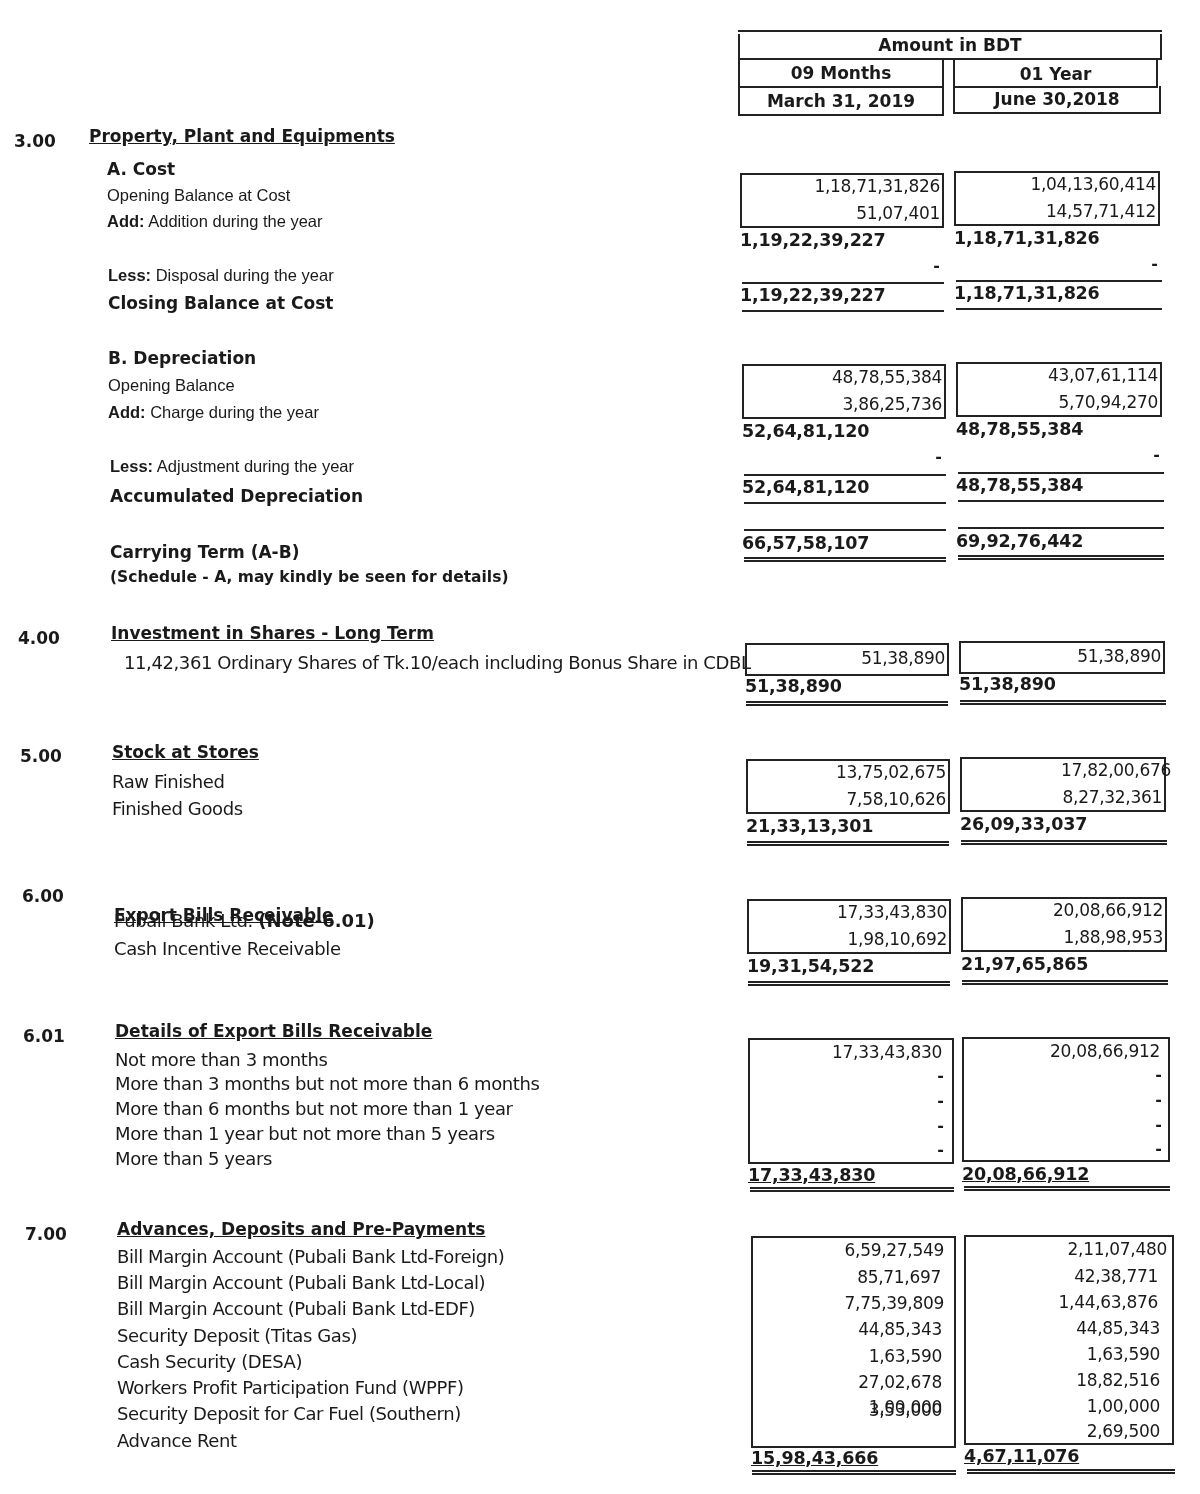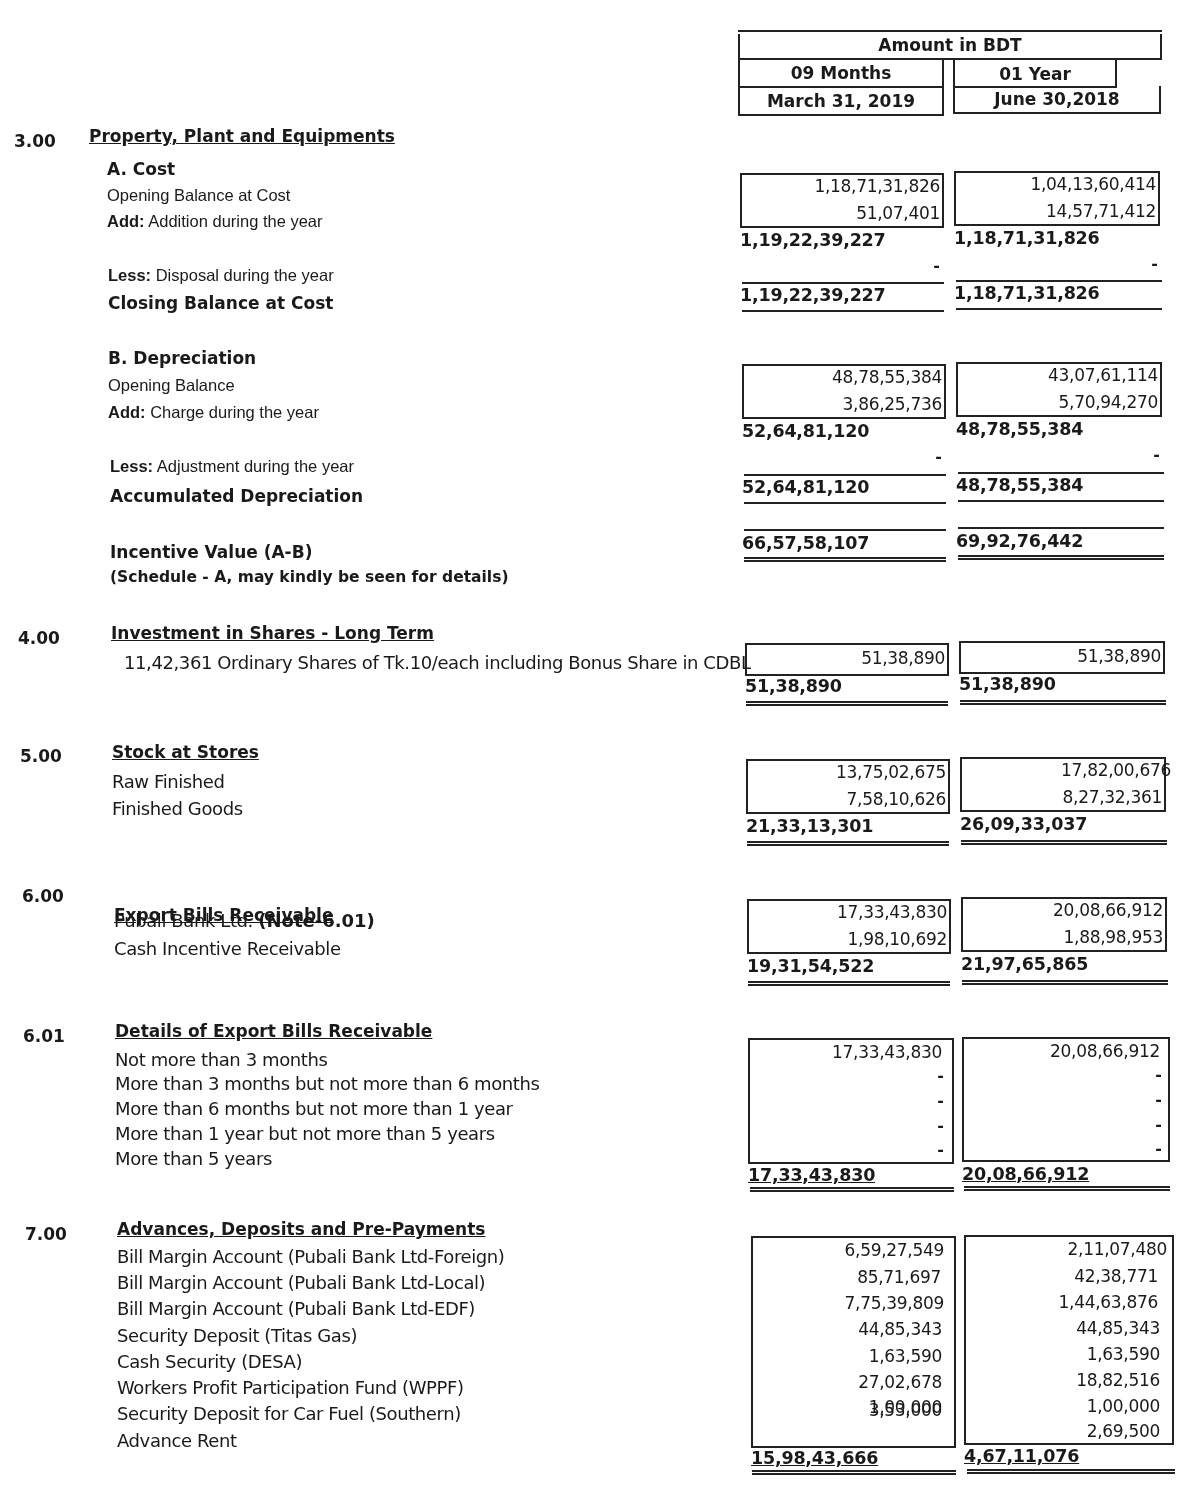--- a/index.html
+++ b/index.html
@@ -30,21 +30,21 @@
 </head>
 <body>
 
 <div class="abs hdr-top-line" style="left:738px;top:30px;width:424px;"></div>
 <div class="abs hdr-box" style="left:738px;top:34px;width:424px;height:26px;line-height:22px;border-top:none;">
   <span>Amount in BDT</span>
 </div>
 <div class="abs hdr-box" style="left:738px;top:60px;width:206px;height:28px;line-height:26px;border-top:none;">
   <span>09 Months</span>
 </div>
-<div class="abs hdr-box" style="left:953px;top:58px;width:164px;height:30px;line-height:28px;">
+<div class="abs hdr-box" style="left:953px;top:58px;width:205px;height:30px;line-height:28px;">
   <span>01 Year</span>
 </div>
 <div class="abs hdr-box" style="left:738px;top:88px;width:206px;height:28px;line-height:26px;border-top:none;">
   <span>March 31, 2019</span>
 </div>
 <div class="abs hdr-box" style="left:953px;top:86px;width:208px;height:28px;line-height:26px;border-top:none;">
   <span>June 30,2018</span>
 </div>
 
 <div class="abs num-label" style="left:14px;top:131px;">3.00</div>
@@ -101,21 +101,21 @@
 <div class="abs rule" style="left:744px;top:474px;width:202px;"></div>
 <div class="abs rule" style="left:958px;top:472px;width:206px;"></div>
 <div class="abs bold-label" style="left:110px;top:486px;">Accumulated Depreciation</div>
 <div class="abs vtotal" style="left:742px;width:200px;top:477px;">52,64,81,120</div>
 <div class="abs vtotal" style="left:956px;width:204px;top:475px;">48,78,55,384</div>
 <div class="abs rule" style="left:744px;top:502px;width:202px;"></div>
 <div class="abs rule" style="left:958px;top:500px;width:206px;"></div>
 
 <div class="abs rule" style="left:744px;top:529px;width:202px;"></div>
 <div class="abs rule" style="left:958px;top:527px;width:206px;"></div>
-<div class="abs bold-label" style="left:110px;top:542px;">Incentive Value (A-B)</div>
+<div class="abs bold-label" style="left:110px;top:542px;">Carrying Term (A-B)</div>
 <div class="abs note-label" style="left:110px;top:568px;">(Schedule - A, may kindly be seen for details)</div>
 <div class="abs vtotal" style="left:742px;width:200px;top:533px;">66,57,58,107</div>
 <div class="abs vtotal" style="left:956px;width:204px;top:531px;">69,92,76,442</div>
 <div class="abs dbl" style="left:744px;top:557px;width:202px;"></div>
 <div class="abs dbl" style="left:958px;top:555px;width:206px;"></div>
 
 <div class="abs num-label" style="left:18px;top:628px;">4.00</div>
 <div class="abs sec-title" style="left:111px;top:623px;">Investment in Shares - Long Term</div>
 <div class="abs line-label-v" style="left:124px;top:652px;">11,42,361 Ordinary Shares of Tk.10/each including Bonus Share in CDBL</div>
 <div class="abs vbox" style="left:745px;top:643px;width:204px;height:33px;"></div>

